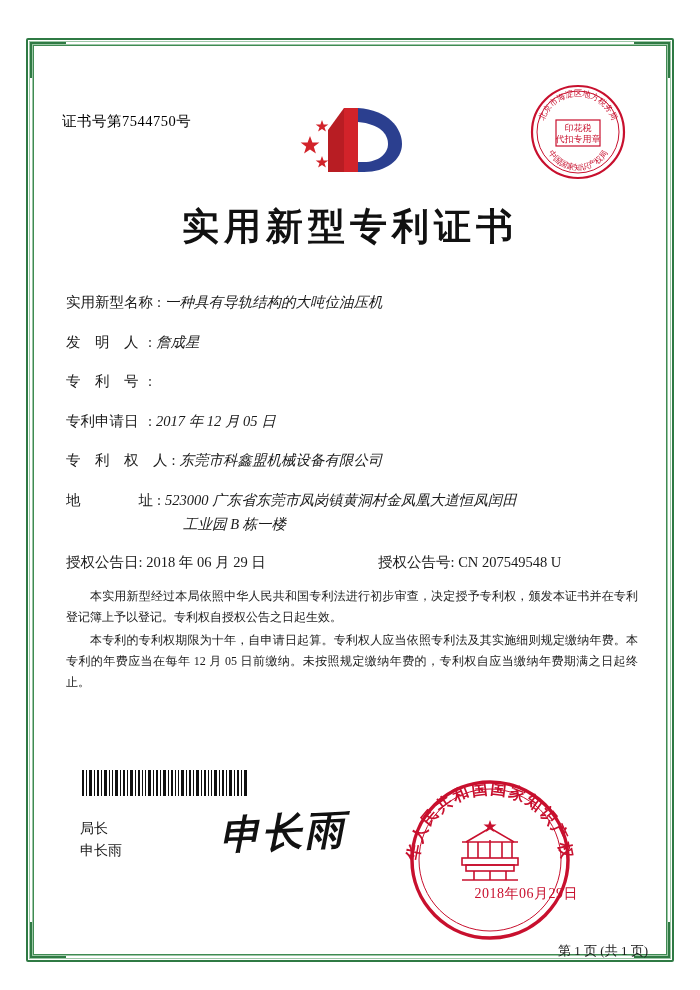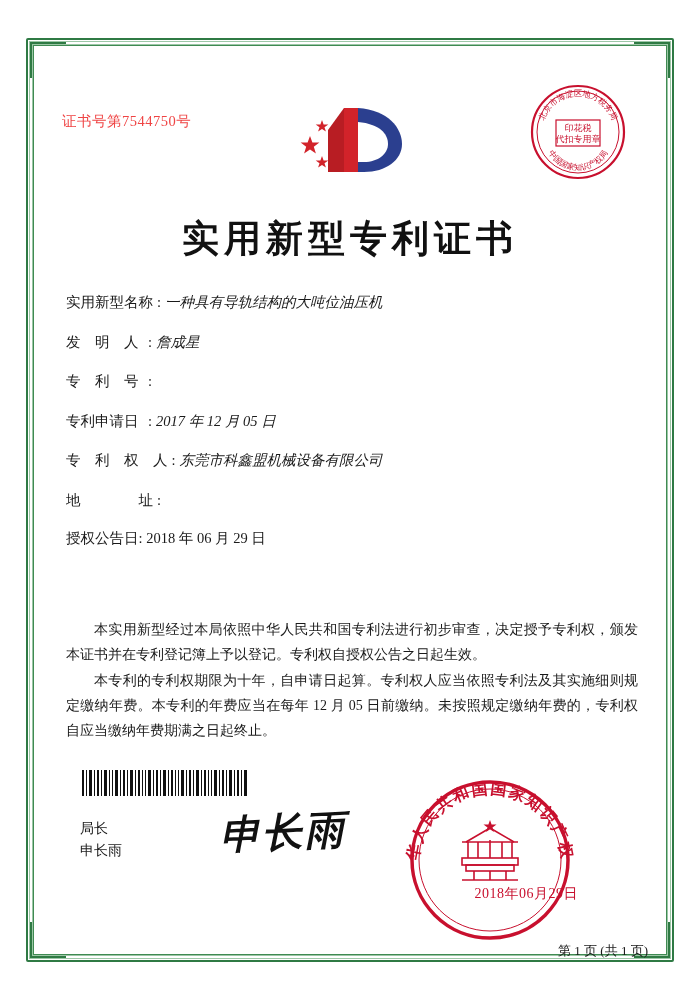--- a/index.html
+++ b/index.html
@@ -69,21 +69,21 @@
     width: 596px;
     height: 880px;
   }
 
   .cert-no {
     position: absolute;
     left: 10px;
     top: 42px;
     font-size: 14.5px;
     letter-spacing: .5px;
-    color: #ef4444;
+    color: #000000;
   }
 
   
   .emblem {
     position: absolute;
     left: 232px;
     top: 30px;
     width: 140px;
     height: 90px;
   }
@@ -94,21 +94,21 @@
     right: 18px;
     top: 10px;
     width: 104px;
     height: 104px;
   }
 
   
   .doc-title {
     position: absolute;
     left: 0;
-    top: 144px;
+    top: 132px;
     width: 596px;
     text-align: center;
     font-family: "DejaVu Serif", "Liberation Serif", serif;
     font-size: 37px;
     font-weight: bold;
     letter-spacing: 5px;
     color: #111;
   }
 
   
@@ -155,24 +155,23 @@
   }
   .pub-left { flex: 0 0 312px; }
   .pub-right { flex: 1 1 auto; }
 
   
   .paragraphs {
     position: absolute;
     left: 14px;
     top: 516px;
     width: 572px;
-    font-size: 14px;
+    font-size: 12px;
     line-height: 1.78;
     text-align: justify;
-    margin-top: 32px;
   }
   .paragraphs p {
     margin: 0 0 1px 0;
     text-indent: 2em;
   }
 
   
   .barcode {
     position: absolute;
     left: 30px;
@@ -310,25 +309,32 @@
 
       <div class="field-row">
         <span class="field-label spread">专　利　权　人</span>
         <span class="field-colon">:</span>
         <span class="field-value">东莞市科鑫盟机械设备有限公司</span>
       </div>
 
       <div class="field-row">
         <span class="field-label spread">地　　　　址</span>
         <span class="field-colon">:</span>
+        <span class="field-value">
+          <span>523000 广东省东莞市凤岗镇黄洞村金凤凰大道恒凤闰田</span>
+          <span class="l2">工业园 B 栋一楼</span>
+        </span>
       </div>
 
       <div class="pub-row">
         <span class="pub-left">
           <span>授权公告日</span><span>: </span><span>2018 年 06 月 29 日</span>
+        </span>
+        <span class="pub-right">
+          <span>授权公告号</span><span>: </span><span>CN 207549548 U</span>
         </span>
       </div>
 
     </div>
 
     <div class="paragraphs">
       <p>本实用新型经过本局依照中华人民共和国专利法进行初步审查，决定授予专利权，颁发本证书并在专利登记簿上予以登记。专利权自授权公告之日起生效。</p>
       <p>本专利的专利权期限为十年，自申请日起算。专利权人应当依照专利法及其实施细则规定缴纳年费。本专利的年费应当在每年 12 月 05 日前缴纳。未按照规定缴纳年费的，专利权自应当缴纳年费期满之日起终止。</p>
     </div>
 

